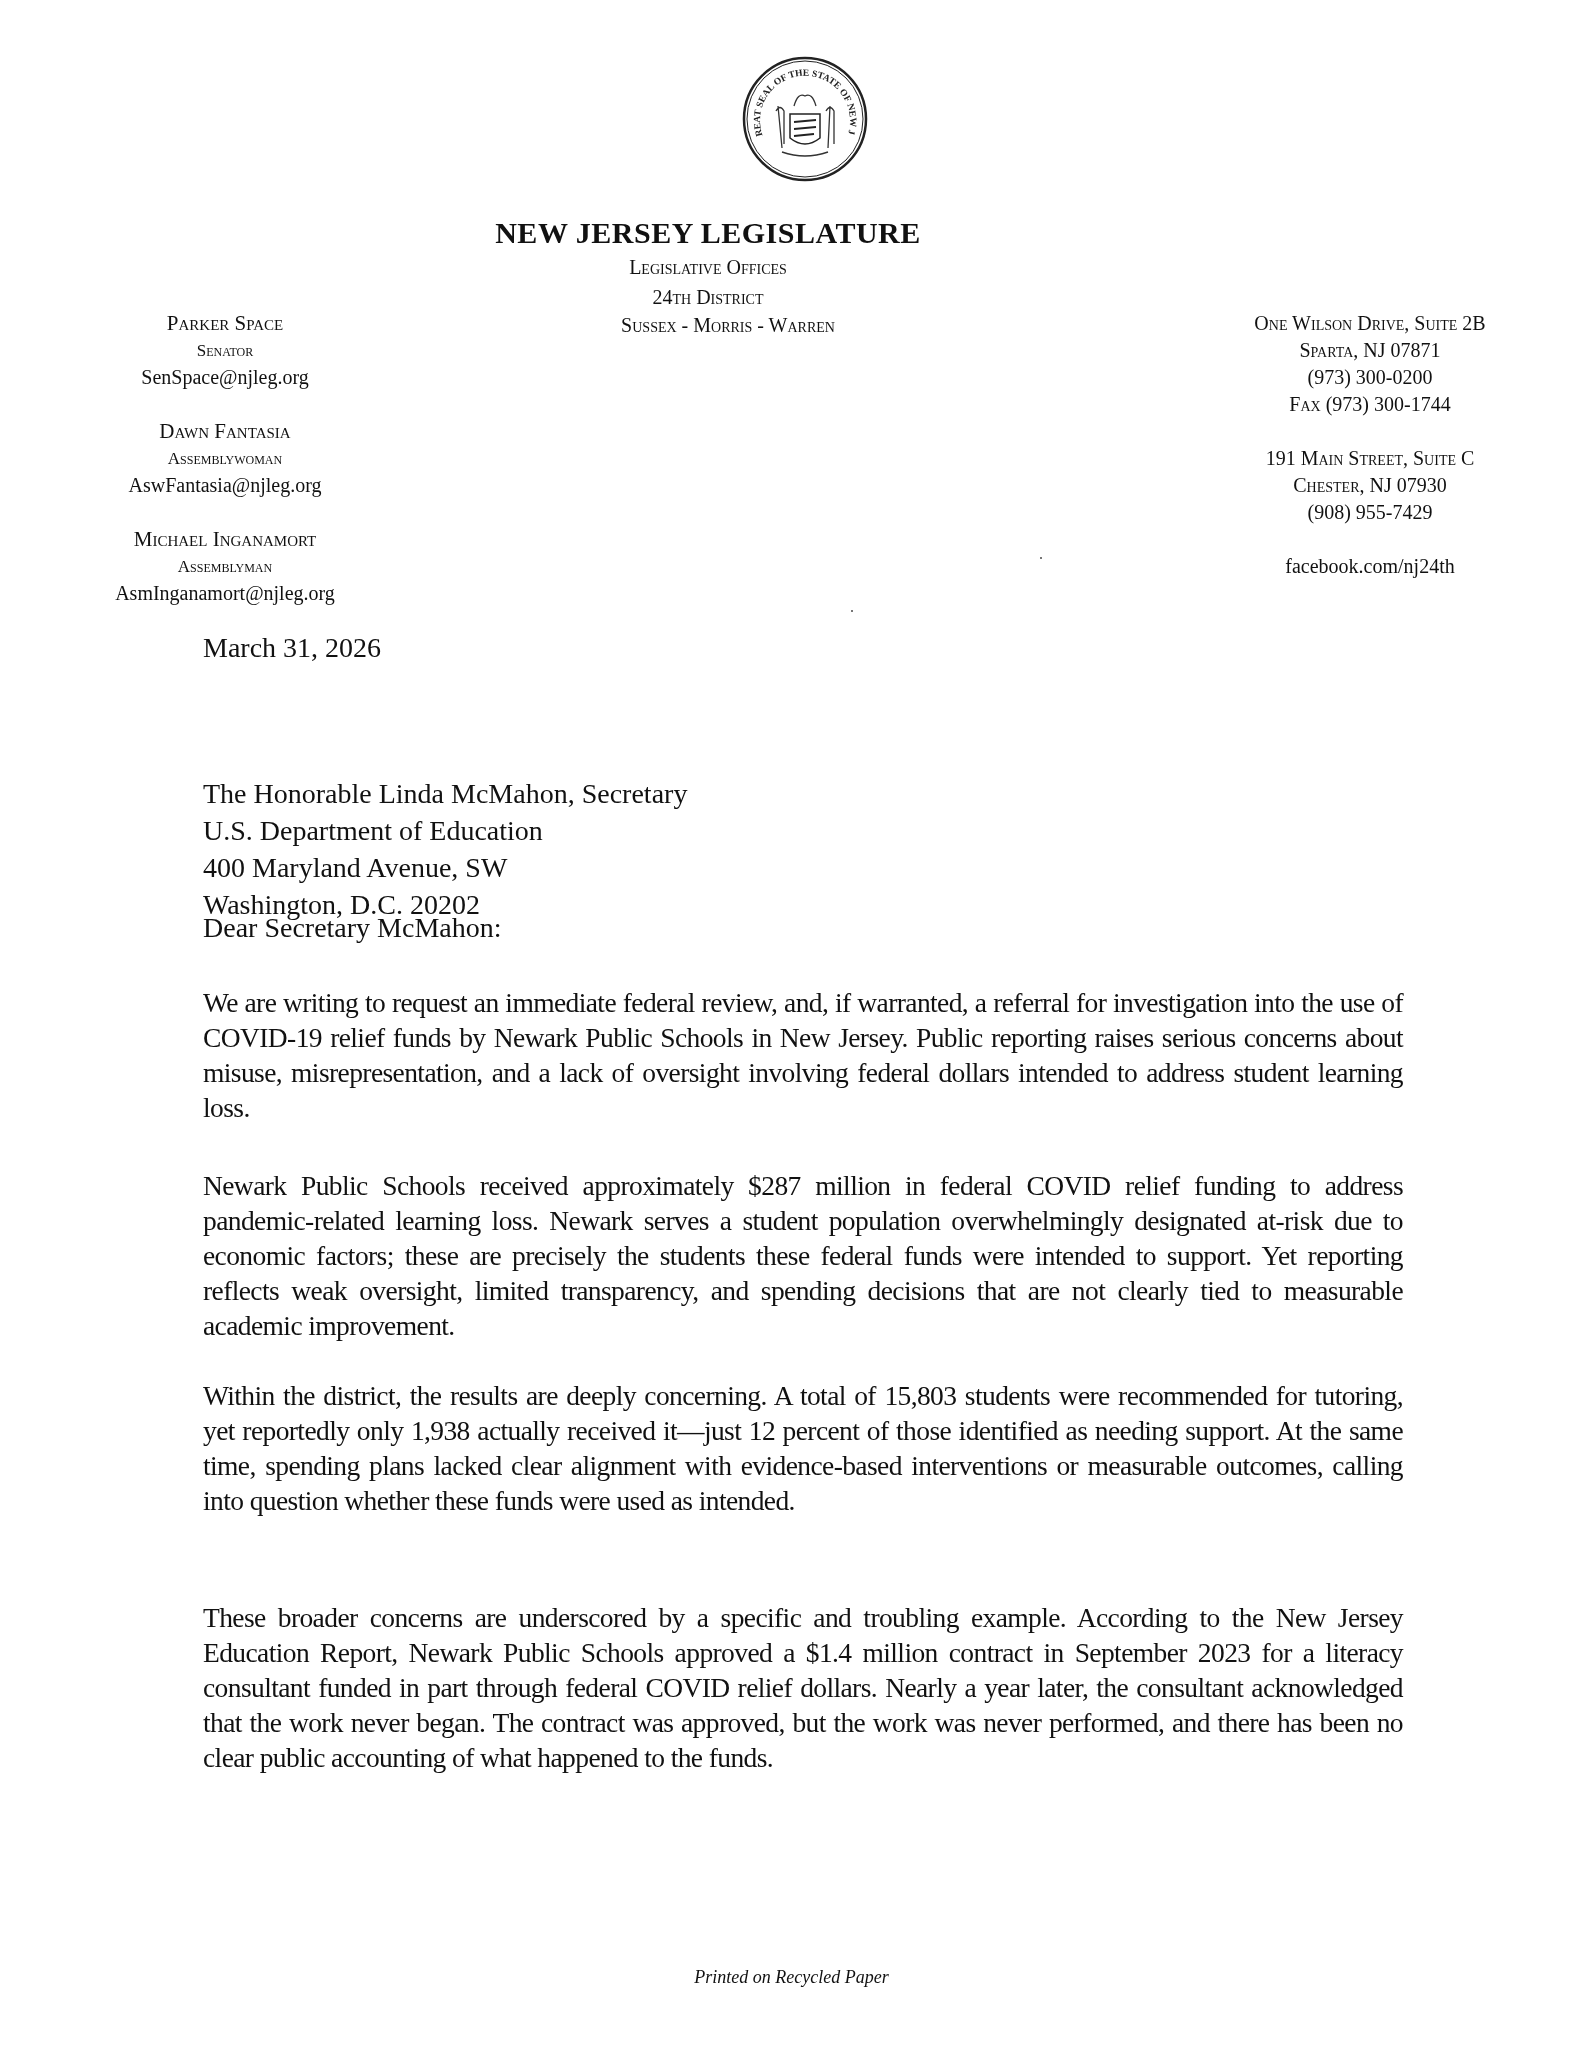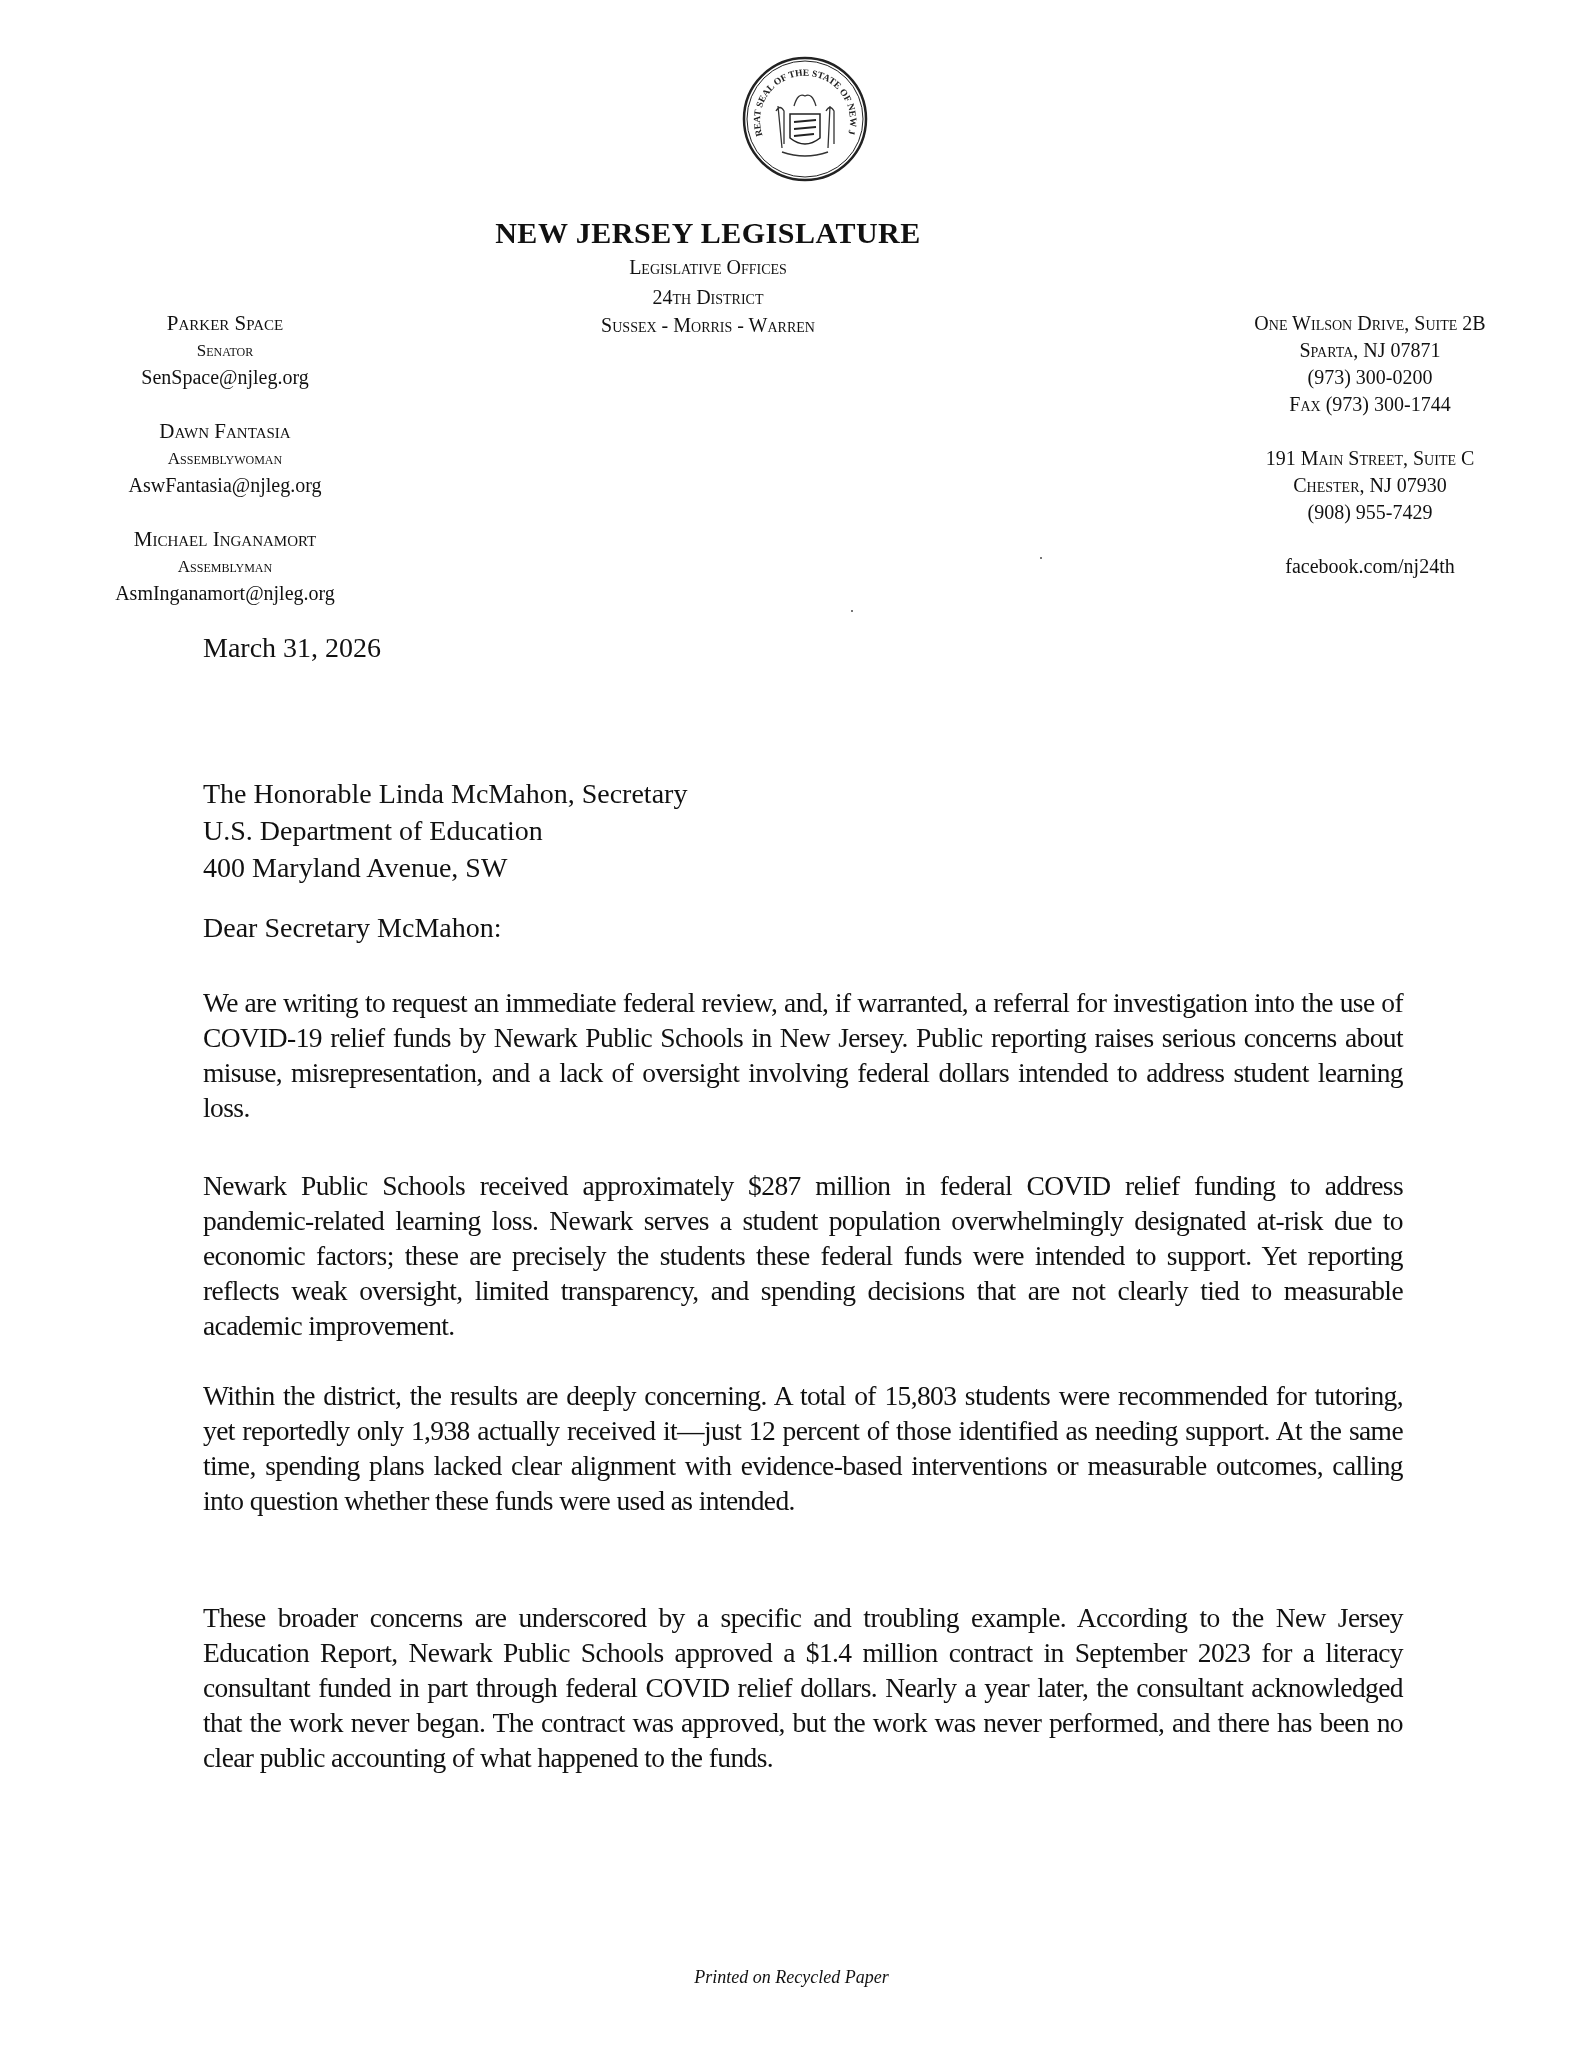--- a/index.html
+++ b/index.html
@@ -6,21 +6,21 @@
   body {
     width: 1583px; height: 2048px; position: relative; overflow: hidden;
     font-family: "Liberation Serif", "DejaVu Serif", serif; color: #111111;
   }
   .seal { position: absolute; left: 742px; top: 56px; width: 126px; height: 126px; }
   .lh-center { position: absolute; left: 0; width: 1416px; text-align: center; }
   .title { top: 216px; font-size: 30px; font-weight: bold; letter-spacing: 0.5px; }
   .sub { font-size: 20px; font-weight: normal; font-variant: small-caps; }
   .sub1 { top: 256px; }
   .sub2 { top: 286px; }
-  .sub3 { top: 314px; }
+  .sub3 { top: 314px; padding-left: 20px; }
 
   .left-col { position: absolute; left: 85px; width: 280px; top: 310px; text-align: center; font-size: 20px; line-height: 27px; }
   .left-col .member { margin-bottom: 27px; }
   .left-col .name { font-variant: small-caps; font-size: 21px; }
   .left-col .role { font-variant: small-caps; font-size: 17px; }
 
   .right-col { position: absolute; left: 1215px; width: 310px; top: 310px; text-align: center; font-size: 20px; line-height: 27px; }
   .right-col .sc { font-variant: small-caps; }
   .right-col .gap { height: 27px; }
 
@@ -97,20 +97,21 @@
   <div class="gap"></div>
   <div>facebook.com/nj24th</div>
 </div>
 
 <div class="date">March 31, 2026</div>
 
 <div class="addr">
   <div>The Honorable Linda McMahon, Secretary</div>
   <div>U.S. Department of Education</div>
   <div>400 Maryland Avenue, SW</div>
+  <div>Washington, D.C. 20202</div>
 </div>
 
 <div class="saluation">Dear Secretary McMahon:</div>
 
 <div class="para p1">We are writing to request an immediate federal review, and, if warranted, a referral for investigation into the use of COVID-19 relief funds by Newark Public Schools in New Jersey. Public reporting raises serious concerns about misuse, misrepresentation, and a lack of oversight involving federal dollars intended to address student learning loss.</div>
 <div class="para p2">Newark Public Schools received approximately $287 million in federal COVID relief funding to address pandemic-related learning loss. Newark serves a student population overwhelmingly designated at-risk due to economic factors; these are precisely the students these federal funds were intended to support. Yet reporting reflects weak oversight, limited transparency, and spending decisions that are not clearly tied to measurable academic improvement.</div>
 <div class="para p3">Within the district, the results are deeply concerning. A total of 15,803 students were recommended for tutoring, yet reportedly only 1,938 actually received it—just 12 percent of those identified as needing support. At the same time, spending plans lacked clear alignment with evidence-based interventions or measurable outcomes, calling into question whether these funds were used as intended.</div>
 <div class="para p4">These broader concerns are underscored by a specific and troubling example. According to the New Jersey Education Report, Newark Public Schools approved a $1.4 million contract in September 2023 for a literacy consultant funded in part through federal COVID relief dollars. Nearly a year later, the consultant acknowledged that the work never began. The contract was approved, but the work was never performed, and there has been no clear public accounting of what happened to the funds.</div>
 
 <div class="footer">Printed on Recycled Paper</div>

